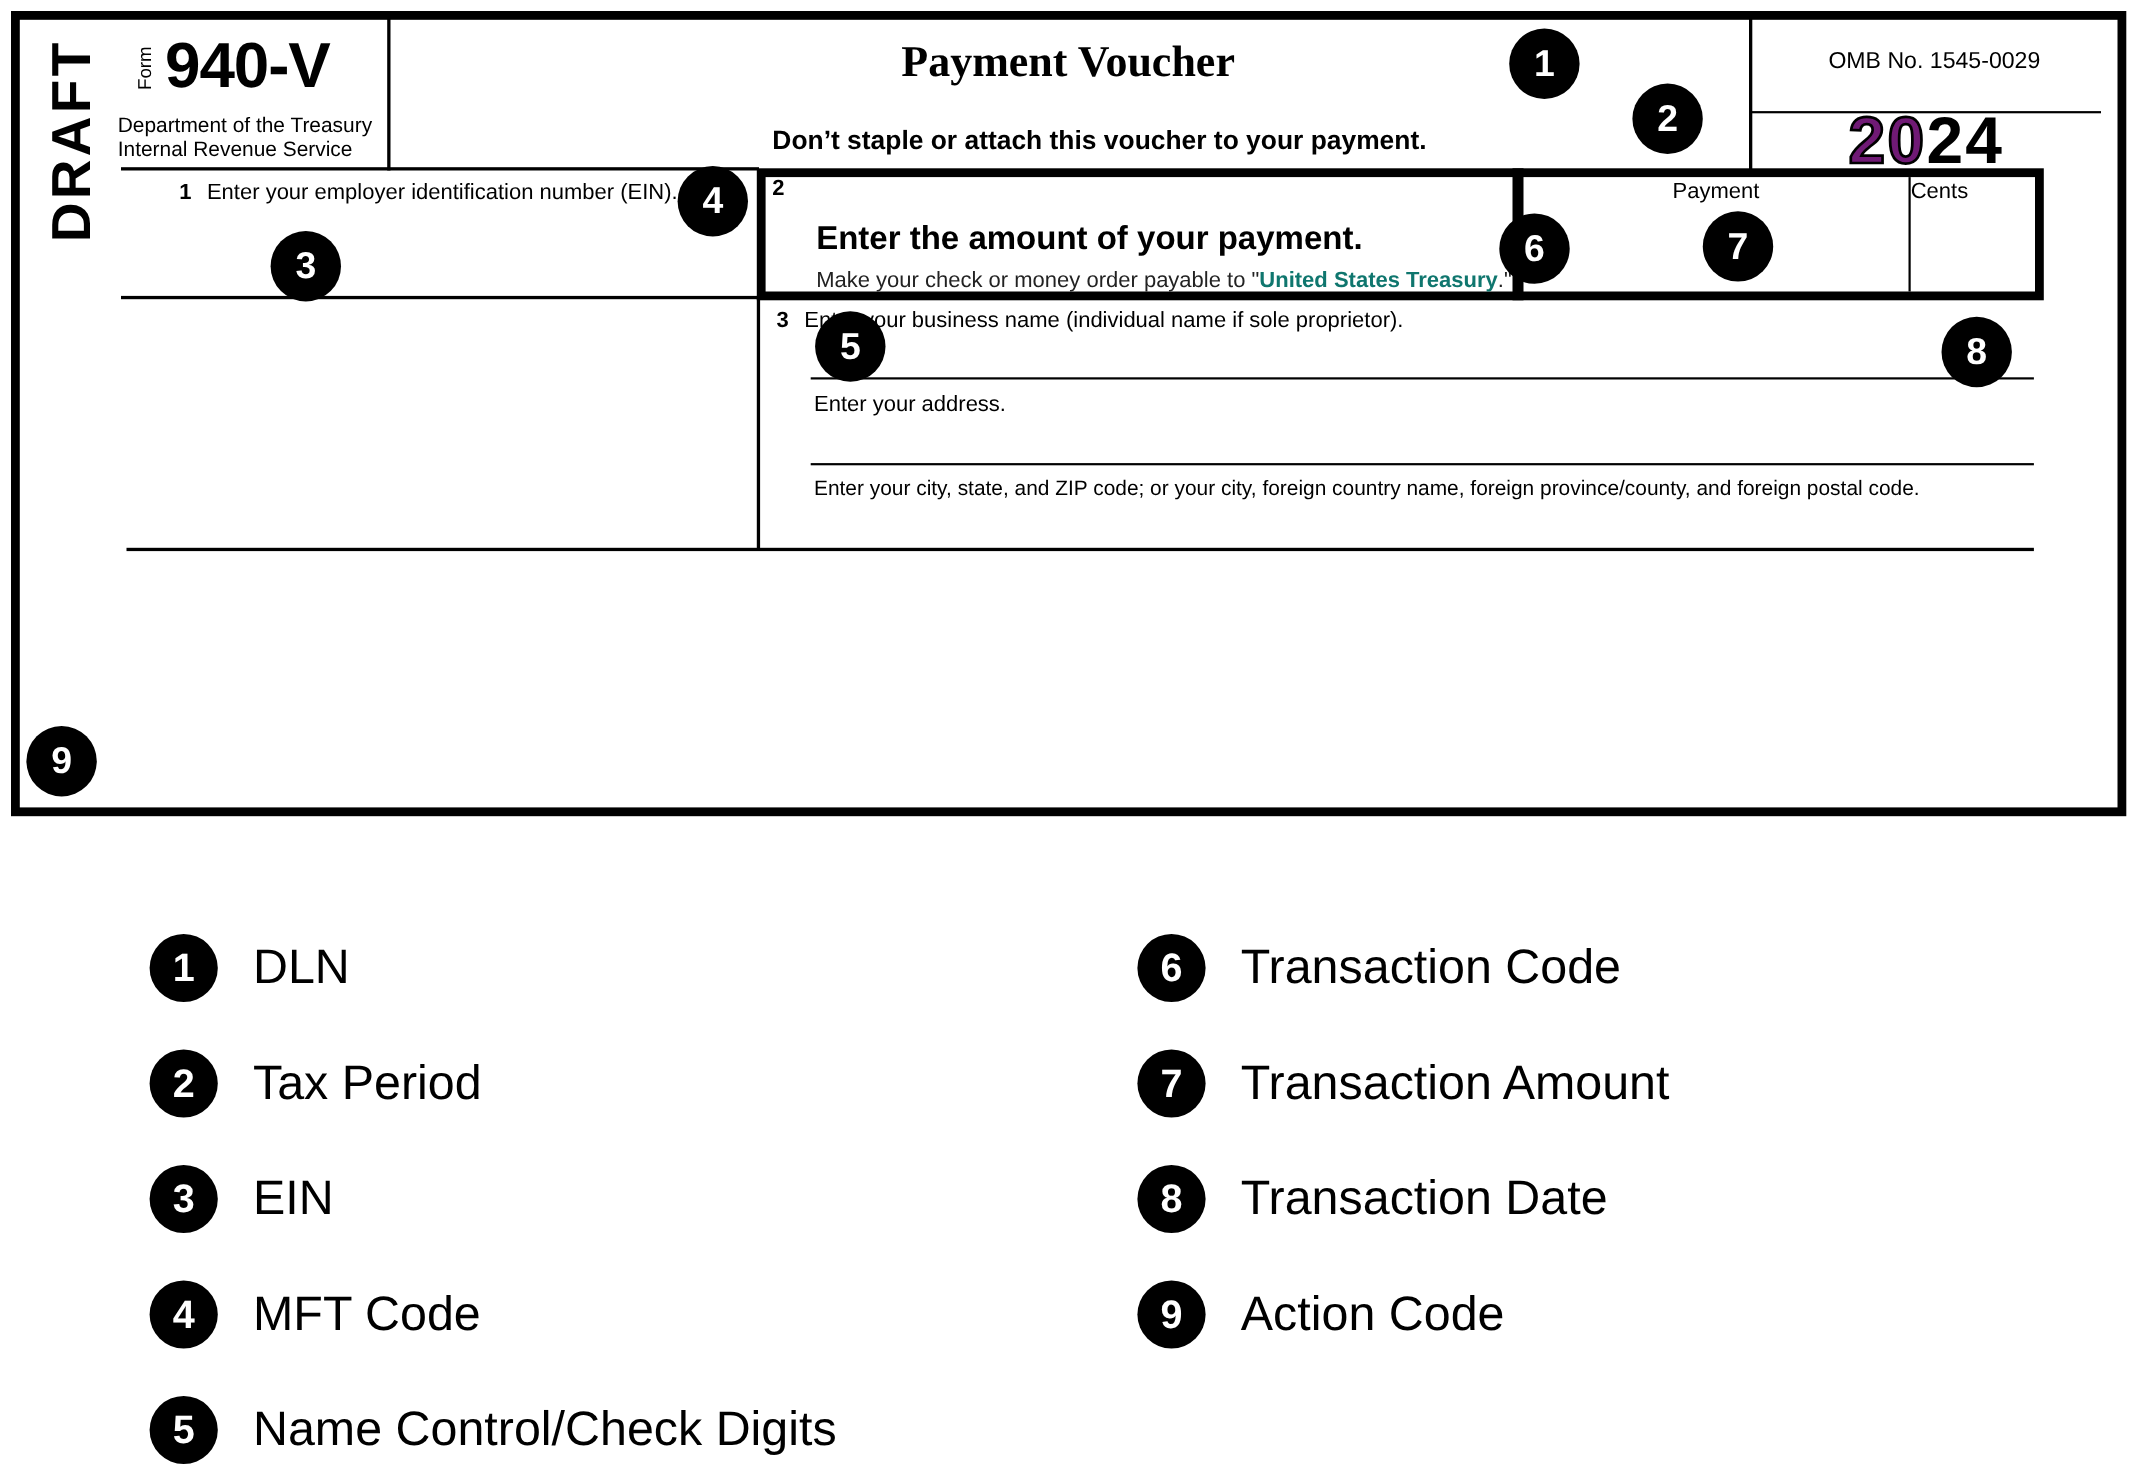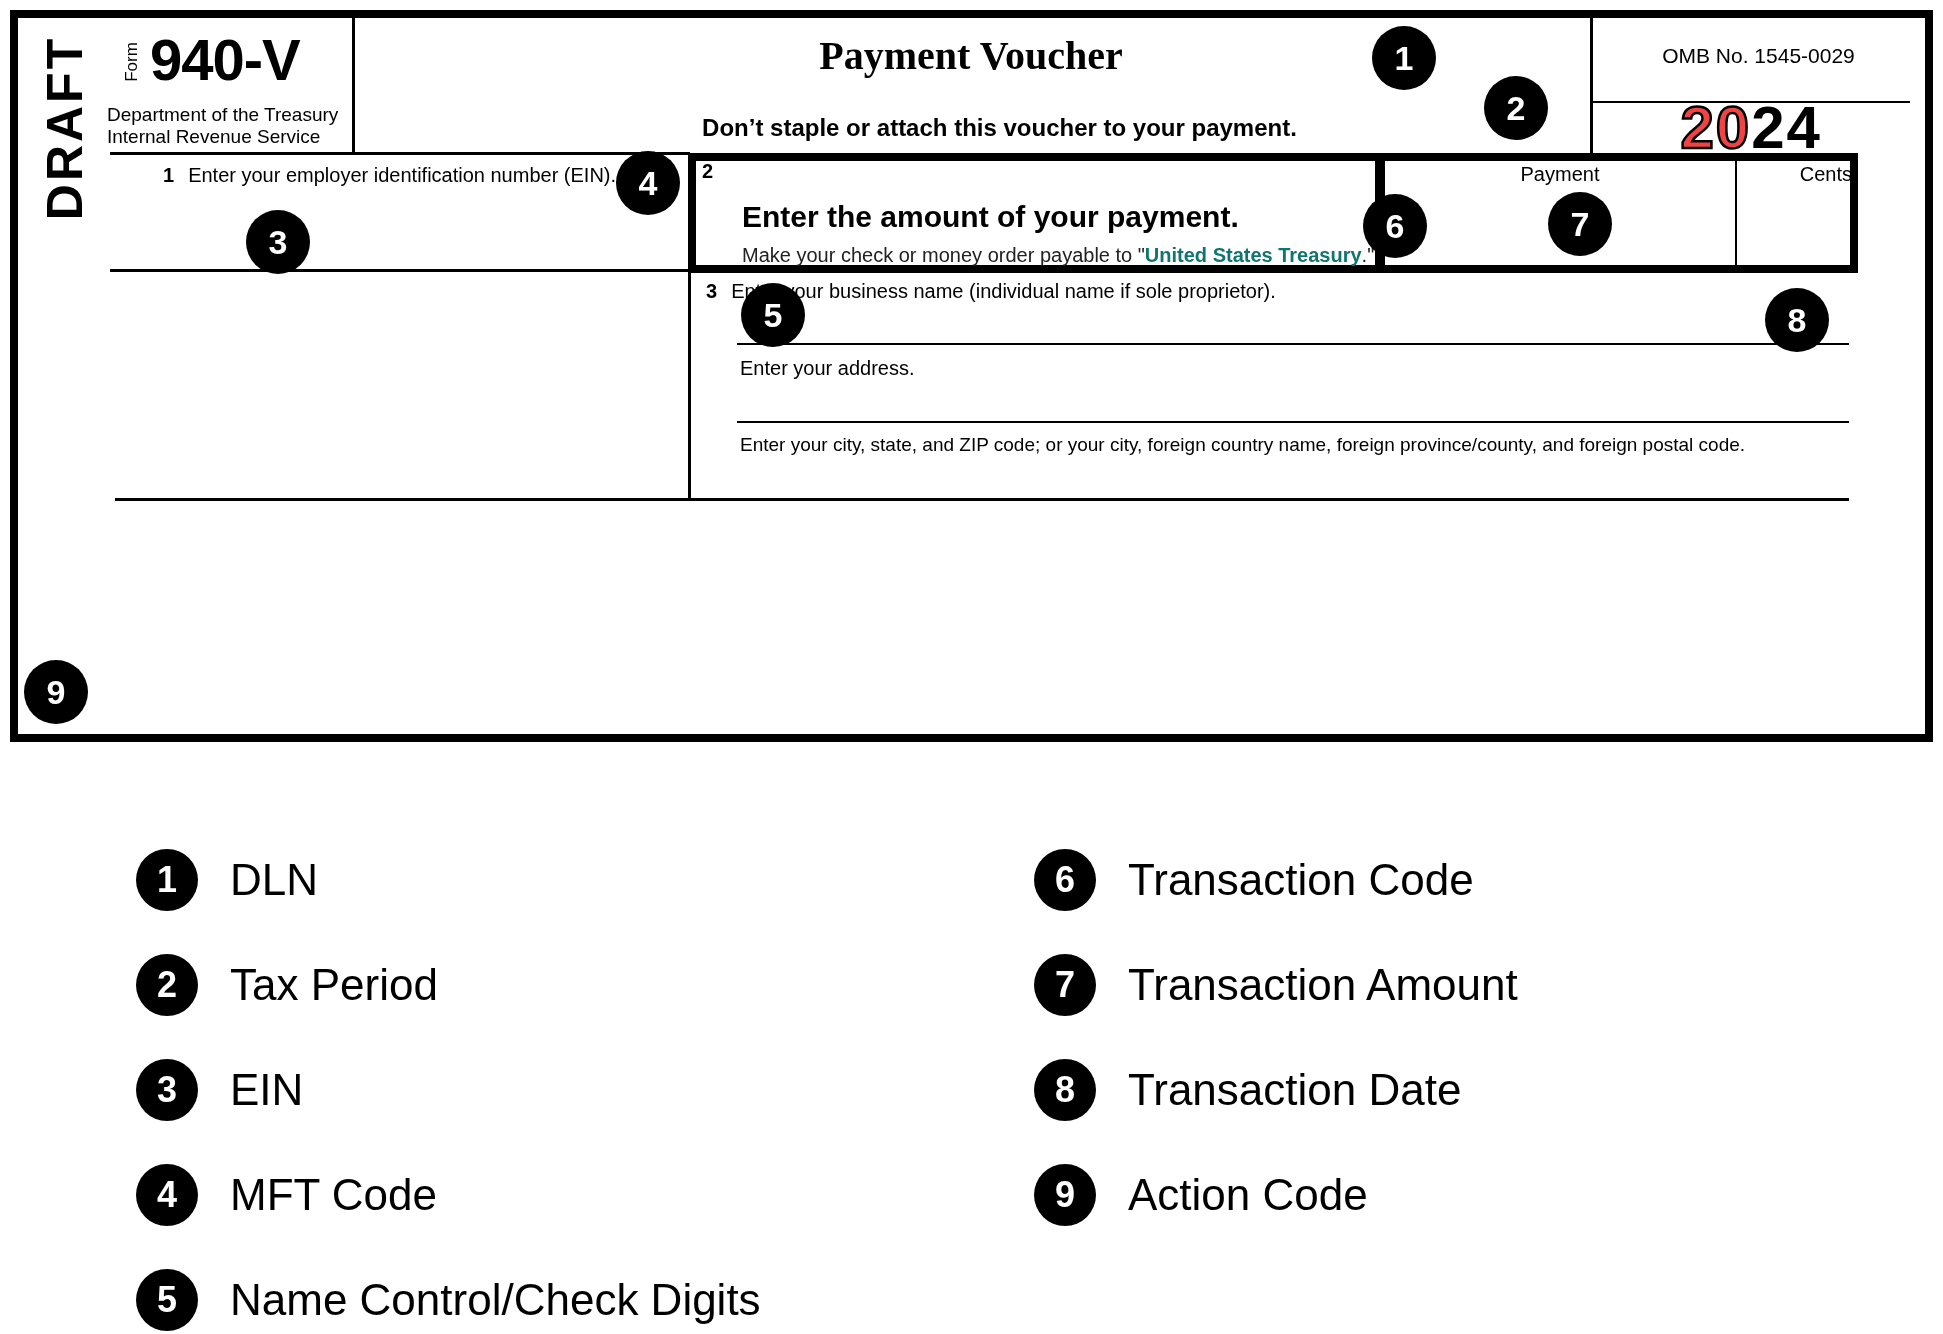--- a/index.html
+++ b/index.html
@@ -24,41 +24,41 @@
   .agency      { position:absolute; left:107px; top:104px; font-size:19px; line-height:22px; }
 
   .title    { position:absolute; left:352px; top:32px; width:1238px; text-align:center;
               font-size:40px; font-weight:bold;font-family:Liberation Serif, serif; }
   .subtitle { position:absolute; left:352px; top:114px; width:1295px; text-align:center;
               font-size:24px; font-weight:bold; }
 
   .omb  { position:absolute; left:1592px; top:44px; width:333px; text-align:center; font-size:21px; }
   .year { position:absolute; left:1590px; top:100px; width:232px; text-align:right;
           font-size:60px; font-weight:bold; letter-spacing:2px; line-height:56px; }
-  .year .outline { color:#ef4444; -webkit-text-stroke:2.5px #000; }
+  .year .outline { color:#701a75; -webkit-text-stroke:2.5px #000; }
 
   
   .hline { position:absolute; background:#000; height:3px; }
   .vline { position:absolute; background:#000; width:3px; }
 
   
   .ftext  { position:absolute; font-size:20px; white-space:nowrap; }
   .fnum   { font-weight:bold; margin-right:14px; }
 
   
   .amount-box { position:absolute; left:688px; top:153px; width:1170px; height:120px;
                 border:8px solid #000; }
   .amount-divider { position:absolute; left:1375px; top:153px; width:10px; height:120px; background:#000; }
   .cents-divider  { position:absolute; left:1735px; top:161px; width:2px;  height:104px; background:#000; }
   .amount-num     { position:absolute; left:702px; top:160px; font-size:20px; font-weight:bold; }
   .amount-heading { position:absolute; left:742px; top:200px; font-size:30px; font-weight:bold; white-space:nowrap; }
   .amount-payable { position:absolute; left:742px; top:244px; font-size:20px; color:#222; white-space:nowrap; }
   .amount-payable b { color:#0f766e; }
   .dollars-label  { position:absolute; left:1385px; top:163px; width:350px; text-align:center; font-size:20px; }
-  .cents-label    { position:absolute; left:1737px; top:163px; width:115px; text-align:right; font-size:20px; }
+  .cents-label    { position:absolute; left:1737px; top:163px; width:115px; text-align:left; font-size:20px; }
 
   
   .callout { position:absolute; width:64px; height:64px; border-radius:50%; background:#000;
              color:#fff; display:flex; align-items:center; justify-content:center;
              font-size:34px; font-weight:bold; z-index:5; }
 
   
   .legend-col { position:absolute; }
   .legend-row { display:flex; align-items:center; height:62px; margin-bottom:43px; }
   .legend-dot { width:62px; height:62px; border-radius:50%; background:#000; color:#fff;

